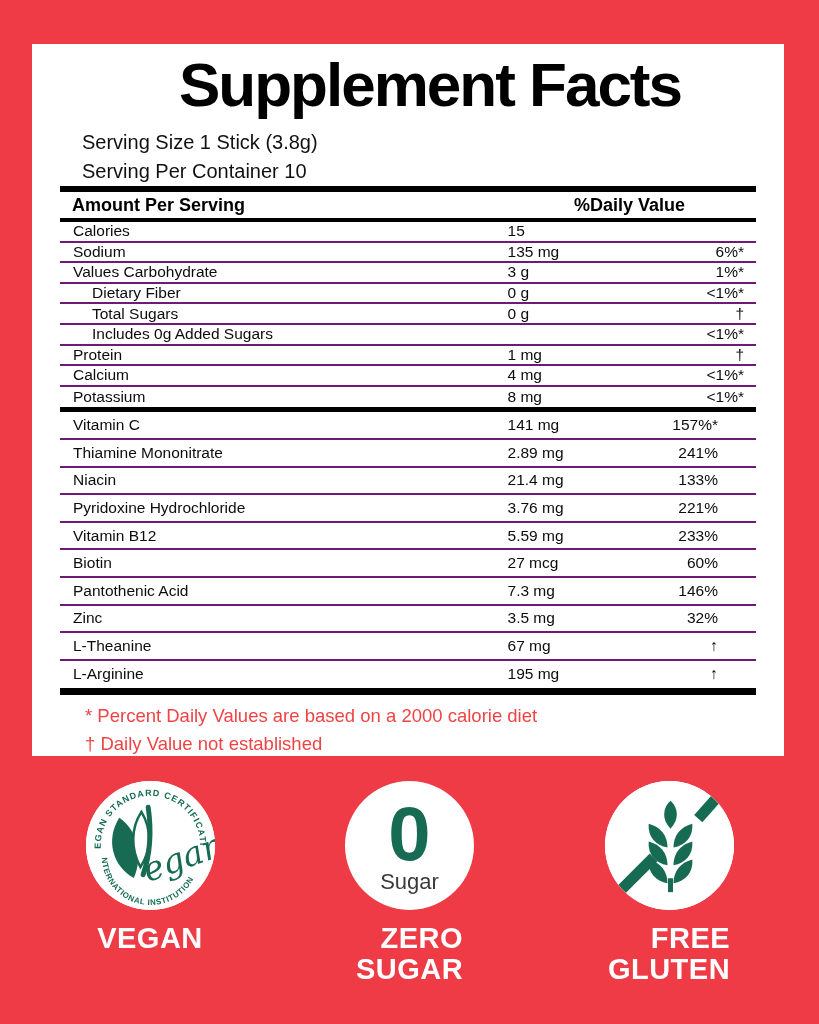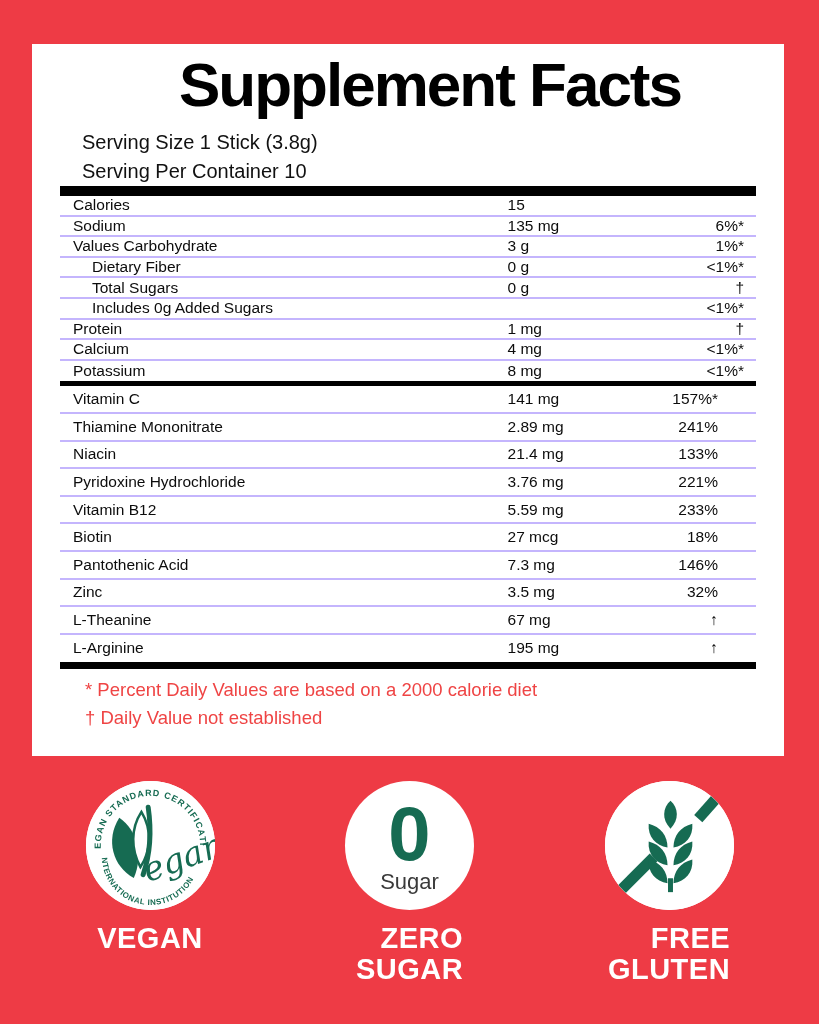--- a/index.html
+++ b/index.html
@@ -15,21 +15,21 @@
   .bar{background:#000;}
   .bar-top{height:6px;}
   .bar-under-hdr{height:4px;}
   .bar-sep{height:5px;}
   .bar-bottom{height:7px;}
 
   .hdr{display:flex;justify-content:space-between;align-items:center;height:26px;font-size:18px;font-weight:bold;}
   .hdr .left{padding-left:12px;}
   .hdr .right{margin-right:71px;}
 
-  .rows .row{position:relative;display:flex;align-items:center;border-bottom:2px solid #c4b5fd;box-sizing:border-box;font-size:15.5px;color:#0c0c0c;}
+  .rows .row{position:relative;display:flex;align-items:center;border-bottom:2px solid #701a75;box-sizing:border-box;font-size:15.5px;color:#0c0c0c;}
   .rows .row:last-child{border-bottom:none;}
   .rows .row .n{padding-left:13px;}
   .rows .row.indent .n{padding-left:32px;}
   .rows .row .a{position:absolute;left:64.3%;}
   .rows .row .d{position:absolute;right:12px;}
   #main-rows .row{height:20.6px;}
   #vitamin-rows .row{height:27.6px;border-bottom-width:2px;}
   #vitamin-rows .row .d{right:38px;}
 
   .footnotes{margin:7px 0 0 25px;font-size:18.5px;line-height:28px;color:#ef4444;}
@@ -52,20 +52,24 @@
   <div class="panel">
     <h1 class="title">Supplement Facts</h1>
 
     <div class="serving-block">
       <div>Serving Size 1 Stick (3.8g)</div>
       <div>Serving Per Container 10</div>
     </div>
 
     <div class="facts">
       <div class="bar bar-top"></div>
+      <div class="hdr">
+        <span class="left">Amount Per Serving</span>
+        <span class="right">%Daily Value</span>
+      </div>
       <div class="bar bar-under-hdr"></div>
 
       <div class="rows" id="main-rows">
           <div class="row">
     <span class="n">Calories</span>
     <span class="a">15</span>
     <span class="d"></span>
   </div>
           <div class="row">
     <span class="n">Sodium</span>
@@ -131,21 +135,21 @@
     <span class="d">221%</span>
   </div>
           <div class="row">
     <span class="n">Vitamin B12</span>
     <span class="a">5.59 mg</span>
     <span class="d">233%</span>
   </div>
           <div class="row">
     <span class="n">Biotin</span>
     <span class="a">27 mcg</span>
-    <span class="d">18%</span>
+    <span class="d">60%</span>
   </div>
           <div class="row">
     <span class="n">Pantothenic Acid</span>
     <span class="a">7.3 mg</span>
     <span class="d">146%</span>
   </div>
           <div class="row">
     <span class="n">Zinc</span>
     <span class="a">3.5 mg</span>
     <span class="d">32%</span>

